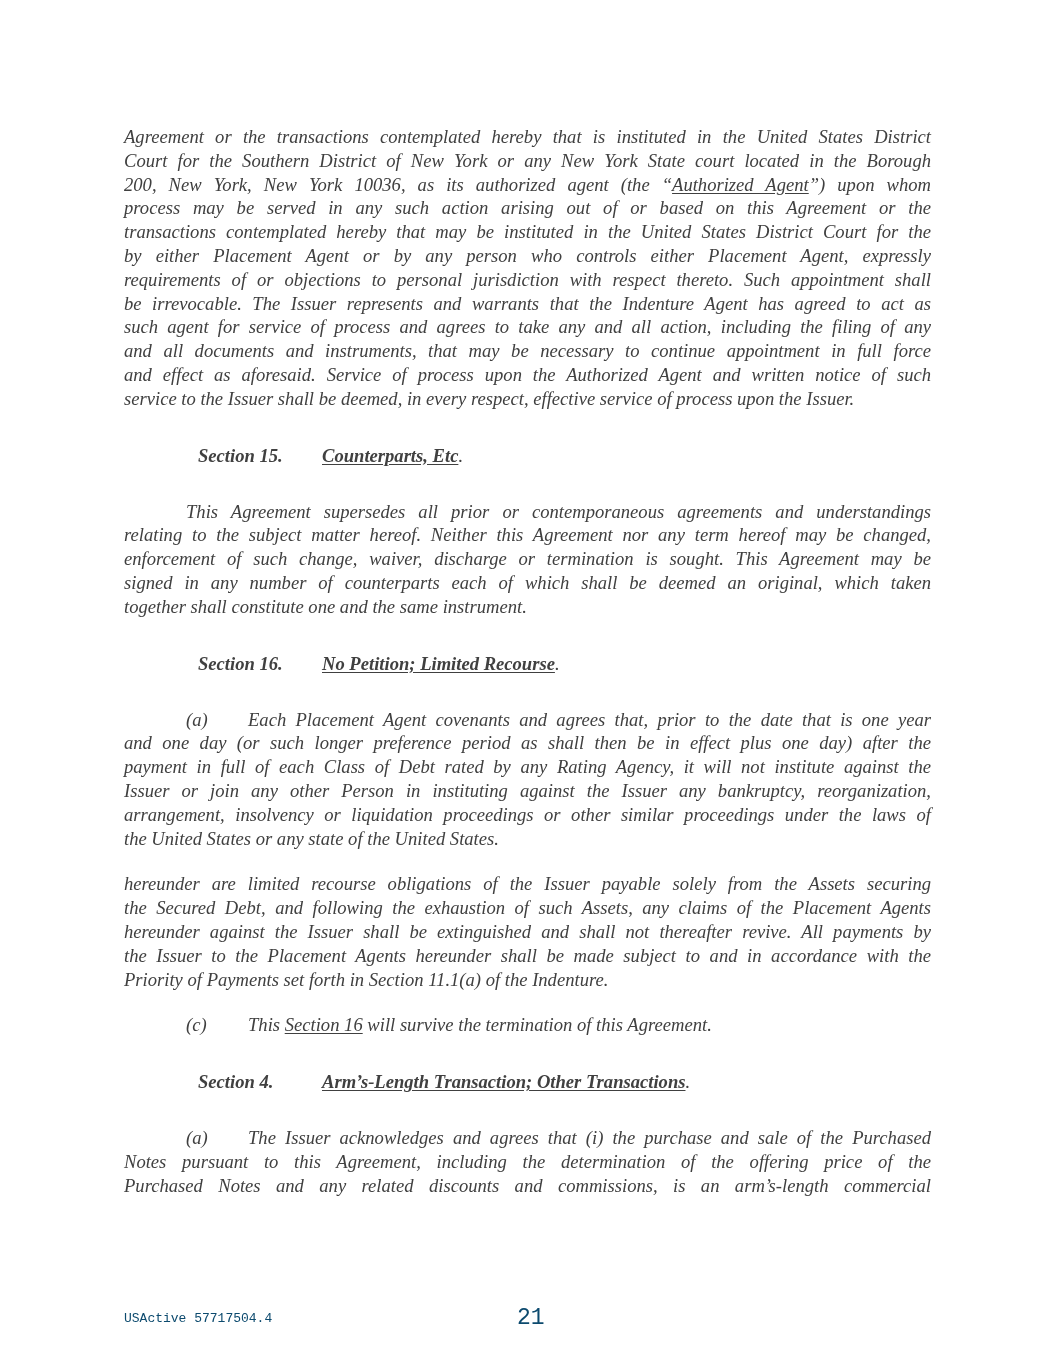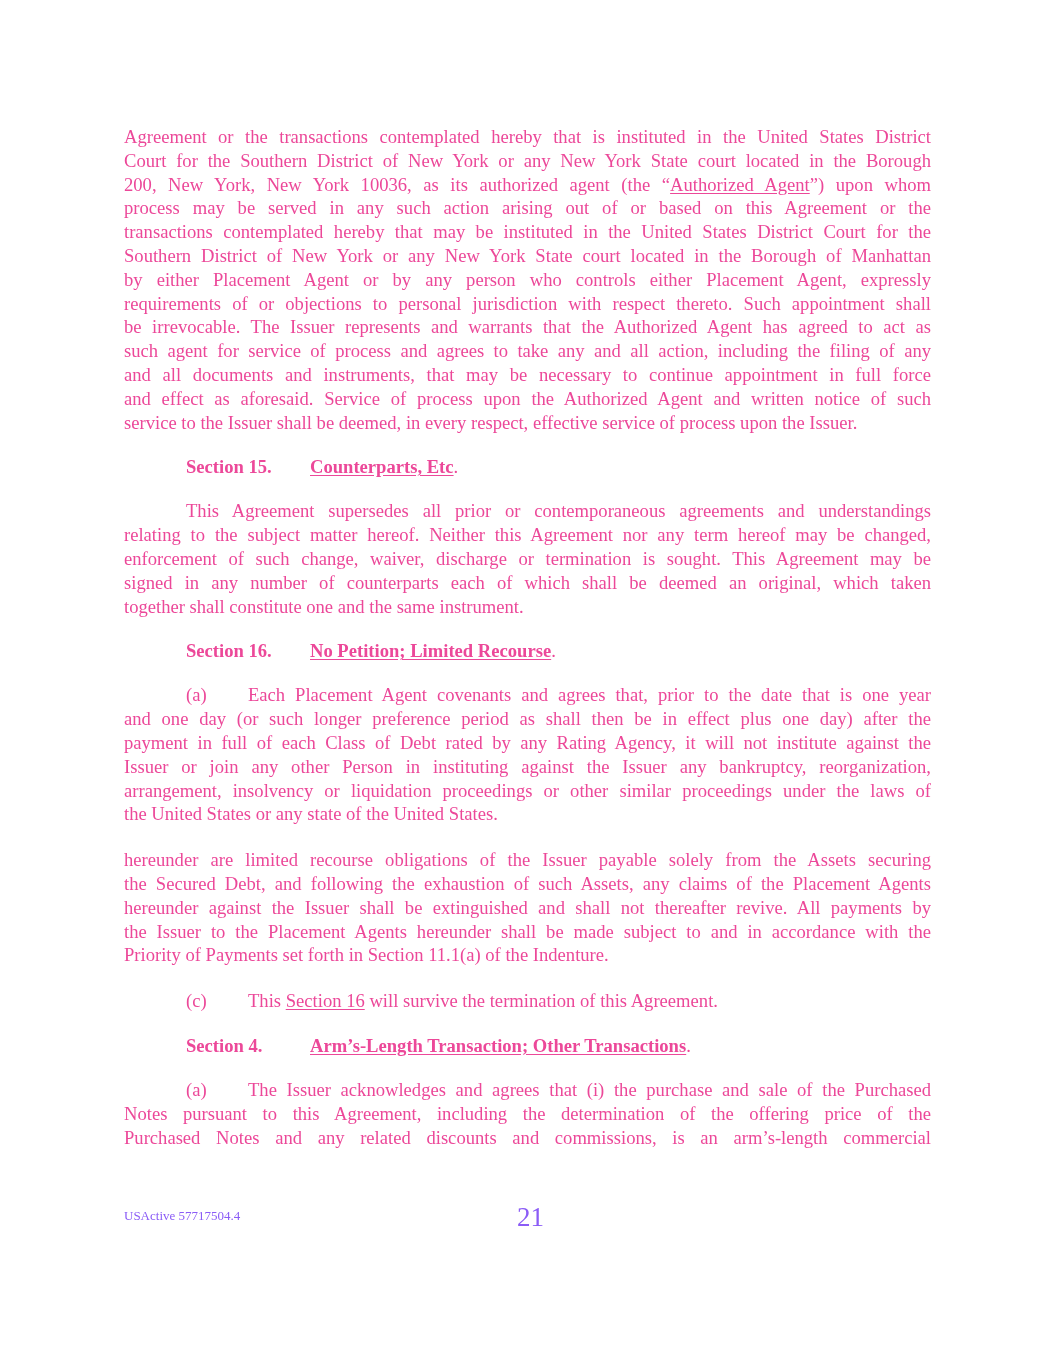--- a/index.html
+++ b/index.html
@@ -1,61 +1,60 @@
 <!DOCTYPE html>
 <html><head>
   <meta charset="utf-8">
   <style>
     html, body { margin: 0; padding: 0; background: #ffffff; }
     body { width: 1055px; height: 1365px; position: relative; overflow: hidden; }
     .page {
       position: absolute; left: 124px; top: 125px; width: 807px;
-      font-family: "Liberation Serif", serif; font-size: 18.6px; color: #ec4899;
+      font-family: "Liberation Serif", serif; font-size: 18.6px; color: #404040; font-style: italic;
     }
     .para { margin: 0; }
     .line {
       display: block; height: 23.8px; line-height: 23.8px; white-space: nowrap;
       text-align: justify; text-align-last: justify;
     }
     .line.last { text-align-last: left; }
     .indent { padding-left: 62px; }
     .u { text-decoration: underline; text-underline-offset: 2px; }
     .heading {
-      margin: 0; padding-left: 62px; height: 24px; line-height: 24px;
+      margin: 12px; padding-left: 62px; height: 24px; line-height: 24px;
       font-weight: bold; white-space: nowrap;
     }
     .heading .num { display: inline-block; width: 124px; }
     .heading .title { text-decoration: underline; text-underline-offset: 2px; }
     .heading .dot { font-weight: normal; }
     .label { display: inline-block; width: 62px; }
     .gap-before-heading { height: 21px; }
     .gap-after-heading { height: 20px; }
     .gap-between-paras { height: 22px; }
     .footer {
-      position: absolute; top: 1202px; left: 124px; width: 807px; height: 24px;
-      font-family: Liberation Serif, serif; color: #8b5cf6;
+      position: absolute; top: 1305px; left: 124px; width: 807px; height: 24px;
+      font-family: Liberation Mono, monospace; color: #0c4a6e;
     }
     .footer .docid { position: absolute; left: 0; top: 6px; font-size: 13px; }
-    .footer .pageno { position: absolute; left: 393px; top: 0; font-size: 27px; }
+    .footer .pageno { position: absolute; left: 393px; top: 0; font-size: 23px; }
   </style>
 </head>
 <body>
 
 <div class="page">
 
   <div class="para">
     <span class="line">Agreement or the transactions contemplated hereby that is instituted in the United States District</span>
     <span class="line">Court for the Southern District of New York or any New York State court located in the Borough</span>
     <span class="line"><span>200, New York, New York 10036, as its authorized agent (the “</span><span class="u">Authorized Agent</span><span>”) upon whom</span></span>
     <span class="line">process may be served in any such action arising out of or based on this Agreement or the</span>
     <span class="line">transactions contemplated hereby that may be instituted in the United States District Court for the</span>
-    <span class="line">Southern District of New York or any New York State court located in the Borough of Manhattan</span>
     <span class="line">by either Placement Agent or by any person who controls either Placement Agent, expressly</span>
     <span class="line">requirements of or objections to personal jurisdiction with respect thereto.  Such appointment shall</span>
-    <span class="line">be irrevocable.  The Issuer represents and warrants that the Authorized Agent has agreed to act as</span>
+    <span class="line">be irrevocable.  The Issuer represents and warrants that the Indenture Agent has agreed to act as</span>
     <span class="line">such agent for service of process and agrees to take any and all action, including the filing of any</span>
     <span class="line">and all documents and instruments, that may be necessary to continue appointment in full force</span>
     <span class="line">and effect as aforesaid.  Service of process upon the Authorized Agent and written notice of such</span>
     <span class="line last">service to the Issuer shall be deemed, in every respect, effective service of process upon the Issuer.</span>
   </div>
 
   <div class="gap-before-heading"></div>
 
   <div class="heading">
     <span class="num">Section 15.</span><span class="title">Counterparts, Etc</span><span class="dot">.</span>

